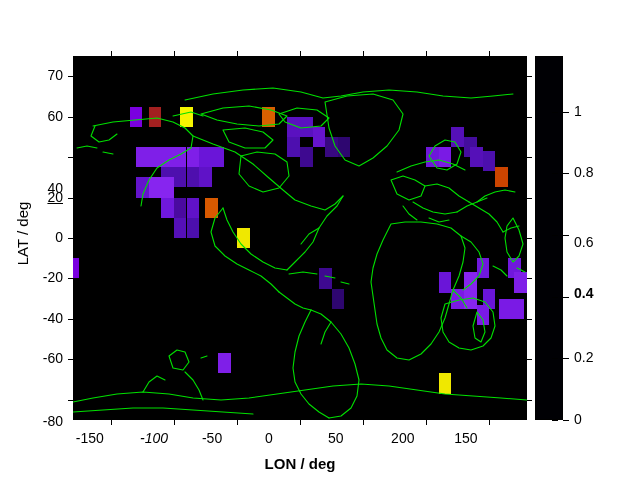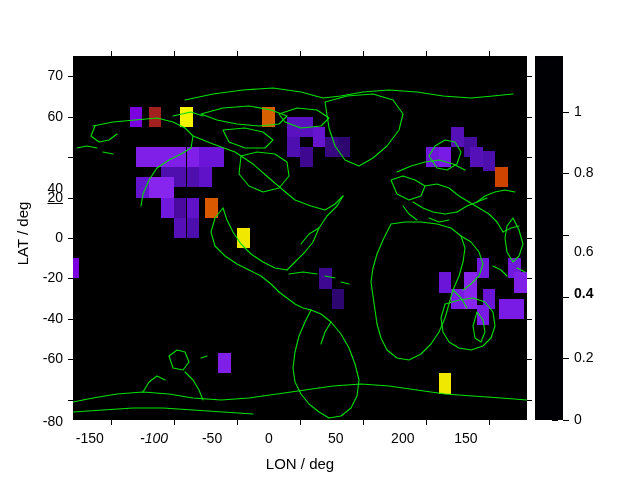--- a/index.html
+++ b/index.html
@@ -14,21 +14,21 @@
   
   #plot{position:absolute;left:73px;top:56px;width:454px;height:364px;
         background:#000000;overflow:hidden;}
   #plot svg.coast{position:absolute;left:0;top:0;width:454px;height:364px;}
   .cell{position:absolute;}
 
   
   .tick{position:absolute;background:#000;}
   .xtlabel{position:absolute;font-size:14px;width:70px;}
   .ytlabel{position:absolute;font-size:14px;text-align:right;width:60px;}
-  #xlabel{position:absolute;left:73px;top:455px;width:454px;text-align:center;font-size:15px;}
+  #xlabel{position:absolute;left:73px;top:455px;width:454px;text-align:center;font-size:15px;font-weight:bold;}
   #ylabel{position:absolute;left:-48px;top:225px;width:140px;text-align:center;
           font-size:15px;transform:rotate(-90deg);transform-origin:center;}
 
   
   #cbar{position:absolute;left:535px;top:56px;width:28px;height:364px;
         border:1px solid #000;box-sizing:border-box;}
   #cbargrad{position:absolute;left:0;top:0;right:0;bottom:0;}
   .cbtick{position:absolute;left:563px;width:6px;height:1px;background:#000;}
   .cbticki{position:absolute;left:552px;width:6px;height:1px;background:#000;}
   .cblabel{position:absolute;left:574px;font-size:14px;text-align:left;width:44px;}
@@ -245,21 +245,21 @@
       <div class="cbticki" style="top: 420px;"></div>
       <div class="cblabel" style="top: 411px;">0</div>
       <div class="cbtick" style="top: 358.305px;"></div>
       <div class="cbticki" style="top: 358.305px;"></div>
       <div class="cblabel" style="top: 349.305px;">0.2</div>
       <div class="cbtick" style="top: 296.61px;"></div>
       <div class="cbticki" style="top: 296.61px;"></div>
       <div class="cblabel" style="top: 285px; font-weight: bold;">0.4</div>
       <div class="cbtick" style="top: 234.915px;"></div>
       <div class="cbticki" style="top: 234.915px;"></div>
-      <div class="cblabel" style="top: 243px;">0.6</div>
+      <div class="cblabel" style="top: 234px;">0.6</div>
       <div class="cbtick" style="top: 173.22px;"></div>
       <div class="cbticki" style="top: 173.22px;"></div>
       <div class="cblabel" style="top: 164.22px;">0.8</div>
       <div class="cbtick" style="top: 111.525px;"></div>
       <div class="cbticki" style="top: 111.525px;"></div>
       <div class="cblabel" style="top: 102.525px;">1</div>
     </div>
 
 </div>
 

